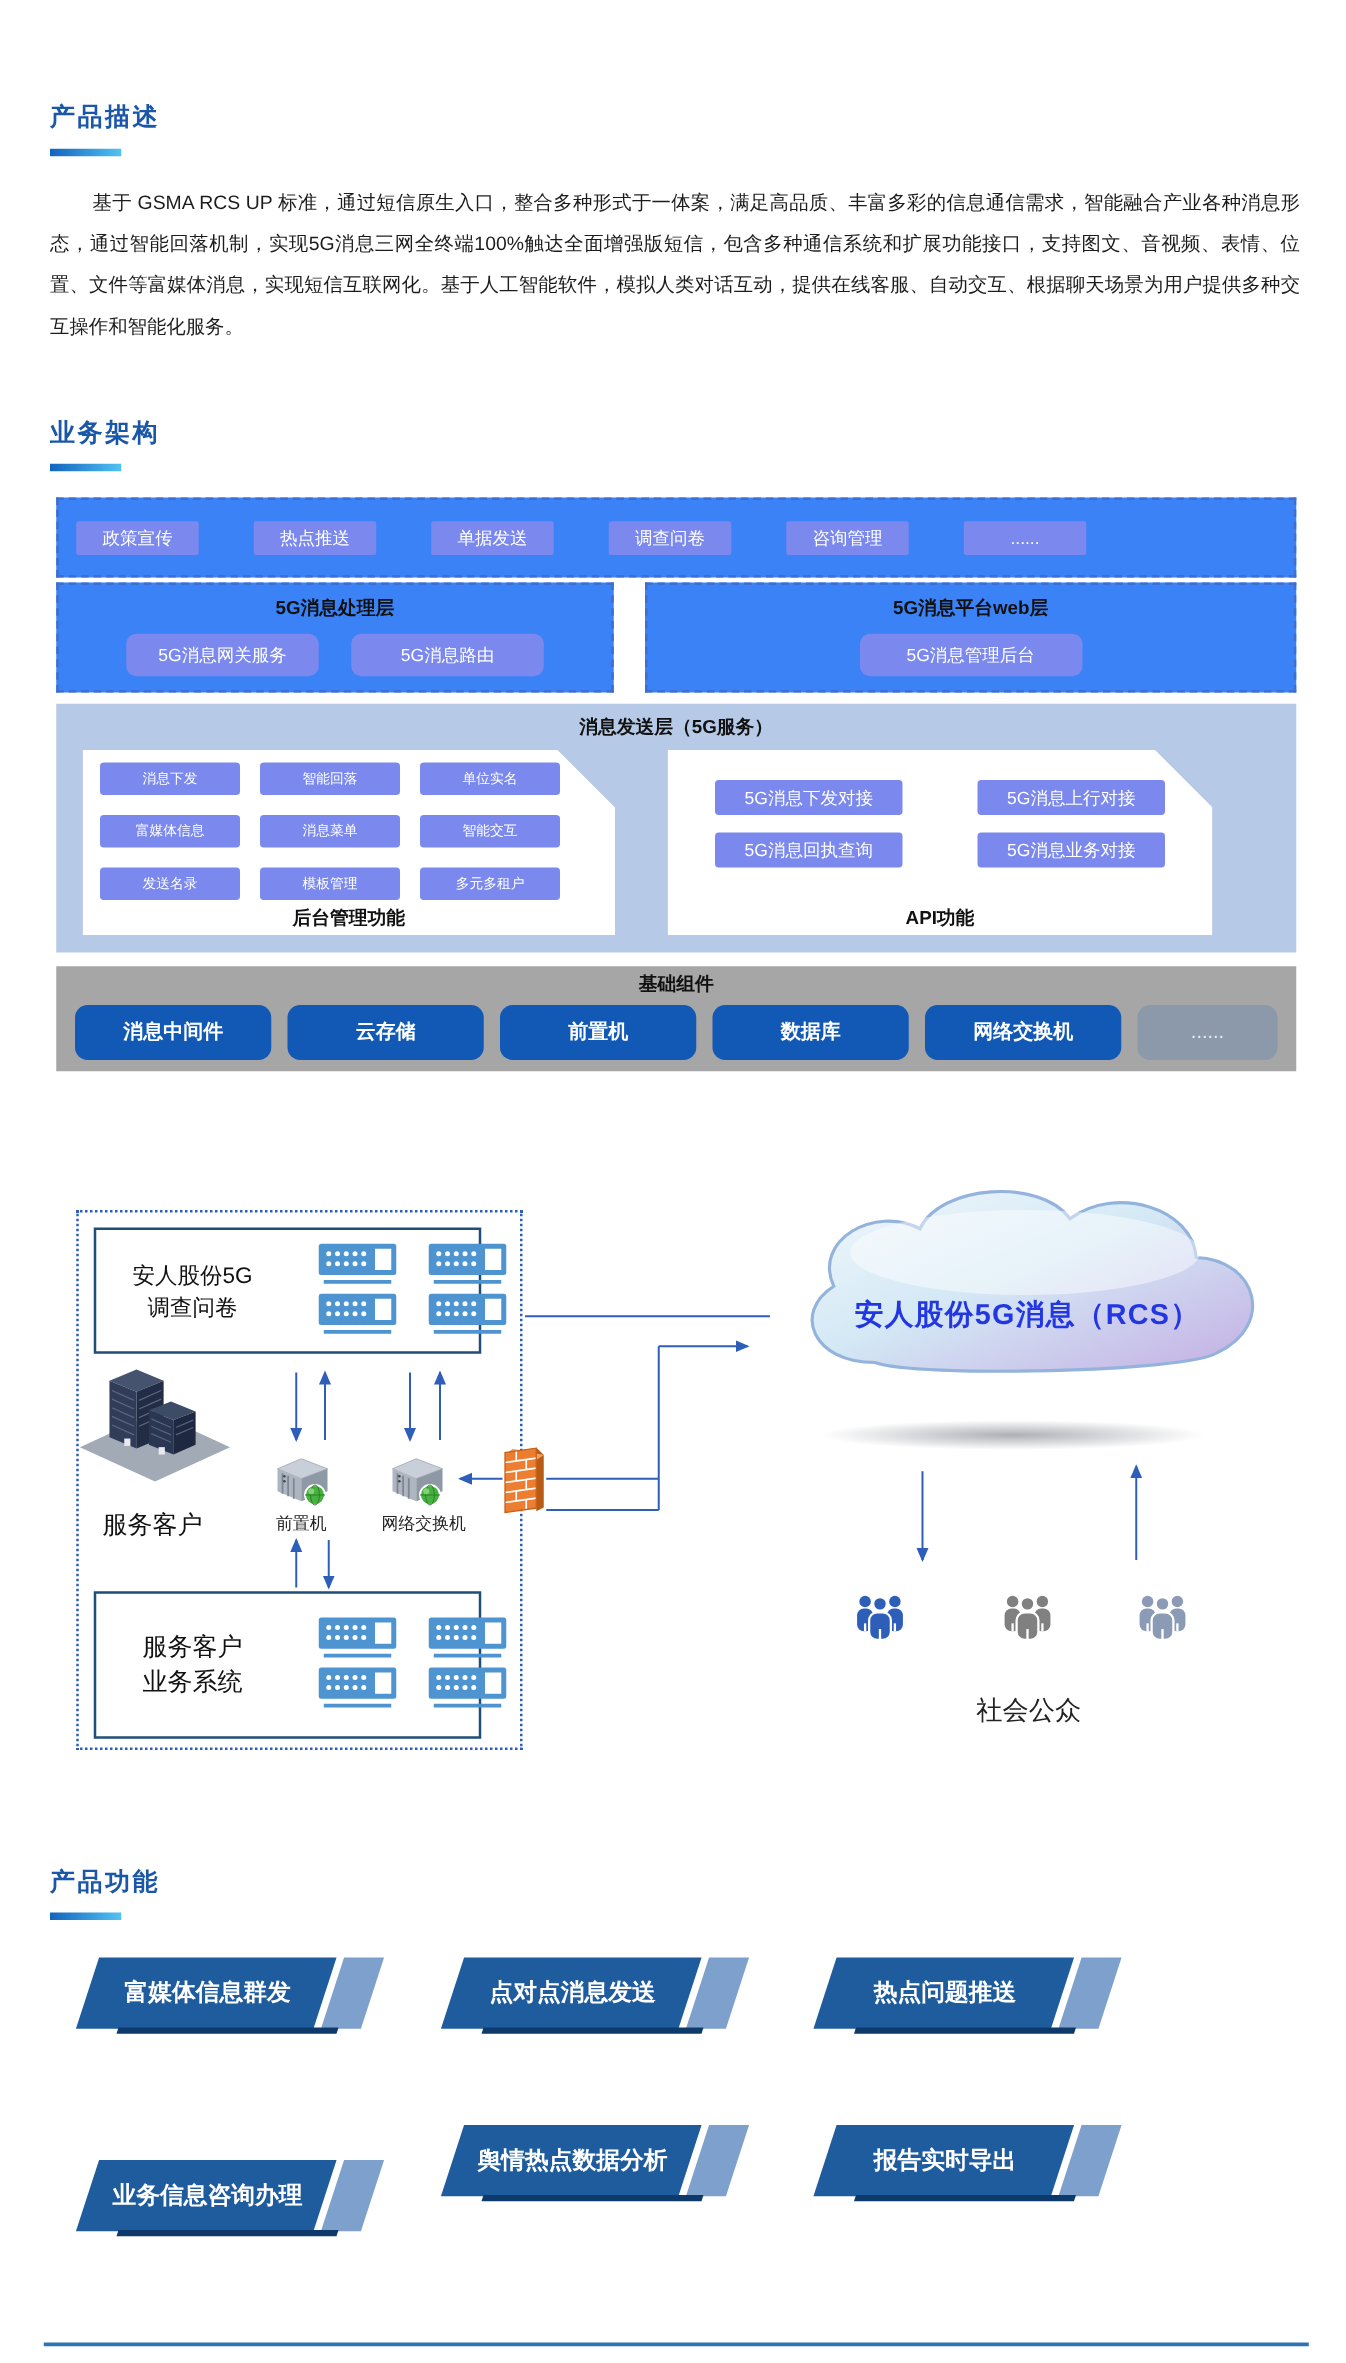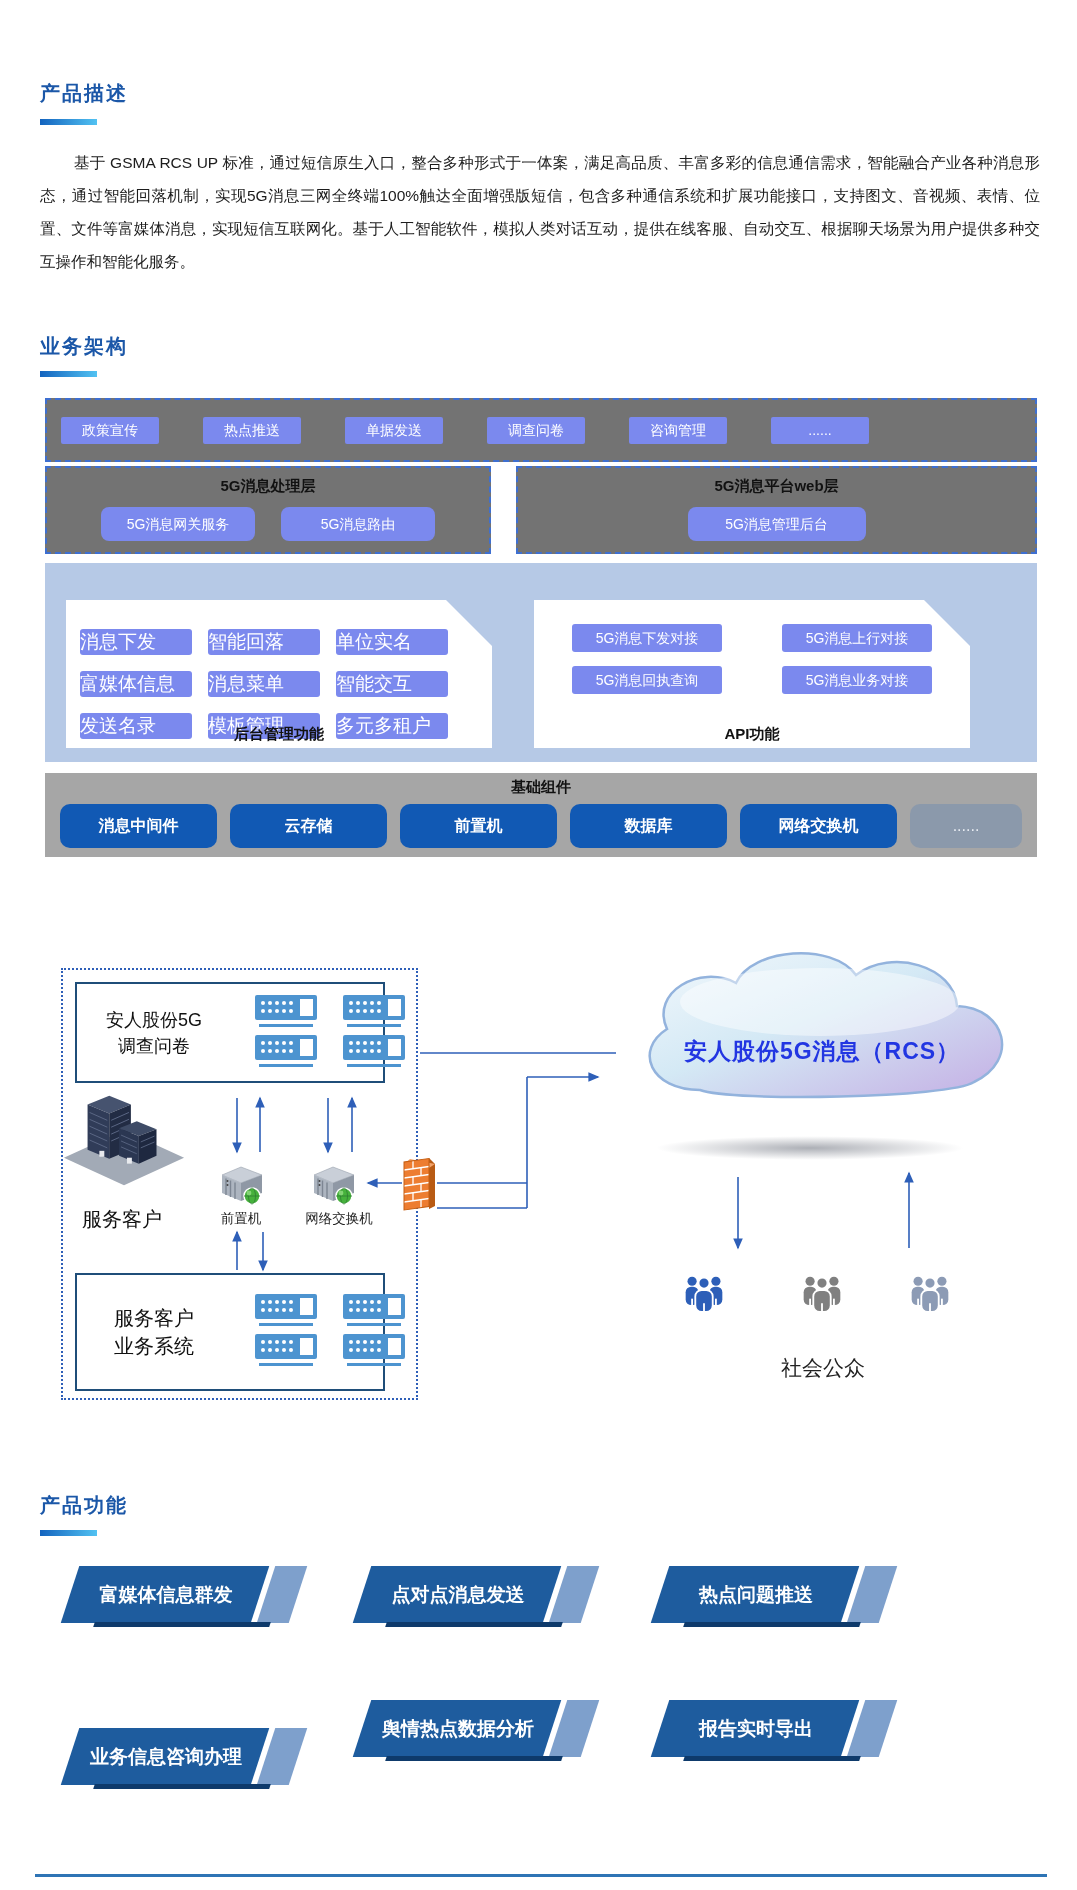--- a/index.html
+++ b/index.html
@@ -7,38 +7,38 @@
         font-family:"Liberation Sans","DejaVu Sans",sans-serif;color:#1a1a1a;}
   
   .h-title{position:absolute;left:40px;font-family:"DejaVu Serif",serif;font-weight:bold;
            font-size:20px;color:#1B57A8;letter-spacing:2px;}
   .h-underline{position:absolute;left:40px;width:57px;height:6px;
            background:linear-gradient(90deg,#1363BE,#52C2F2);}
   
   .para{position:absolute;left:40px;top:146px;width:1000px;font-size:15.5px;line-height:33px;
         text-align:justify;text-indent:2.2em;color:#1c1c1c;}
   
-  .dash-box{position:absolute;border:2px dashed #3E6FD0;background:#737373;box-sizing:border-box;}
+  .dash-box{position:absolute;border:2px dashed #3E6FD0;background:#3b82f6;box-sizing:border-box;}
   #row1{left:45px;top:398px;width:992px;height:64px;display:flex;align-items:center;gap:44px;padding:0 14px;}
   .pill{flex:0 0 98px;height:27px;line-height:27px;background:#7B89EE;color:#fff;
         font-size:14px;text-align:center;border-radius:2px;}
   .layer-title{text-align:center;font-weight:bold;font-size:15px;color:#111;margin-top:9px;}
   #proc{left:45px;top:466px;width:446px;height:88px;}
   #web{left:516px;top:466px;width:521px;height:88px;}
   .rbtn-row{display:flex;justify-content:center;gap:26px;margin-top:11px;}
   .rbtn{width:154px;height:34px;line-height:34px;background:#7B89EE;color:#fff;font-size:14px;
         text-align:center;border-radius:8px;}
   .rbtn.wide{width:178px;}
   #send{position:absolute;left:45px;top:563px;width:992px;height:199px;background:#B6C9E6;}
   .panel{position:absolute;top:37px;height:148px;background:#fff;
          clip-path:polygon(0 0,calc(100% - 46px) 0,100% 46px,100% 100%,0 100%);}
   #panel-backend{left:21px;width:426px;}
   #panel-api{left:489px;width:436px;}
   .sbtn{position:absolute;width:112px;height:26px;line-height:26px;background:#7B89EE;color:#fff;
-        font-size:19px;text-align:left;border-radius:3px;margin-top:19px;}
+        font-size:11px;text-align:center;border-radius:3px;}
   .abtn{position:absolute;width:150px;height:28px;line-height:28px;background:#7B89EE;color:#fff;
         font-size:14px;text-align:center;border-radius:3px;}
   .panel-label{position:absolute;left:0;right:0;bottom:4px;text-align:center;font-weight:bold;
         font-size:15px;color:#111;}
   #base{position:absolute;left:45px;top:773px;width:992px;height:84px;background:#A6A6A6;}
   .base-row{display:flex;gap:13px;padding:0 15px;margin-top:7px;}
   .bbtn{flex:1;height:44px;line-height:44px;border-radius:10px;background:#1159B4;color:#fff;
         font-weight:bold;font-size:16px;text-align:center;}
   .bbtn.more{flex:0 0 112px;background:#8B99AB;color:#E8ECF2;font-weight:normal;}
   
@@ -214,20 +214,21 @@
   </div>
 
   <div class="dash-box" id="web">
     <div class="layer-title">5G消息平台web层</div>
     <div class="rbtn-row">
       <div class="rbtn wide">5G消息管理后台</div>
     </div>
   </div>
 
   <div id="send">
+    <div class="layer-title" style="margin-top:9px;">消息发送层（5G服务）</div>
     <div class="panel" id="panel-backend">
       <div class="sbtn" style="left:14px;top:10px;">消息下发</div>
       <div class="sbtn" style="left:142px;top:10px;">智能回落</div>
       <div class="sbtn" style="left:270px;top:10px;">单位实名</div>
       <div class="sbtn" style="left:14px;top:52px;">富媒体信息</div>
       <div class="sbtn" style="left:142px;top:52px;">消息菜单</div>
       <div class="sbtn" style="left:270px;top:52px;">智能交互</div>
       <div class="sbtn" style="left:14px;top:94px;">发送名录</div>
       <div class="sbtn" style="left:142px;top:94px;">模板管理</div>
       <div class="sbtn" style="left:270px;top:94px;">多元多租户</div>

